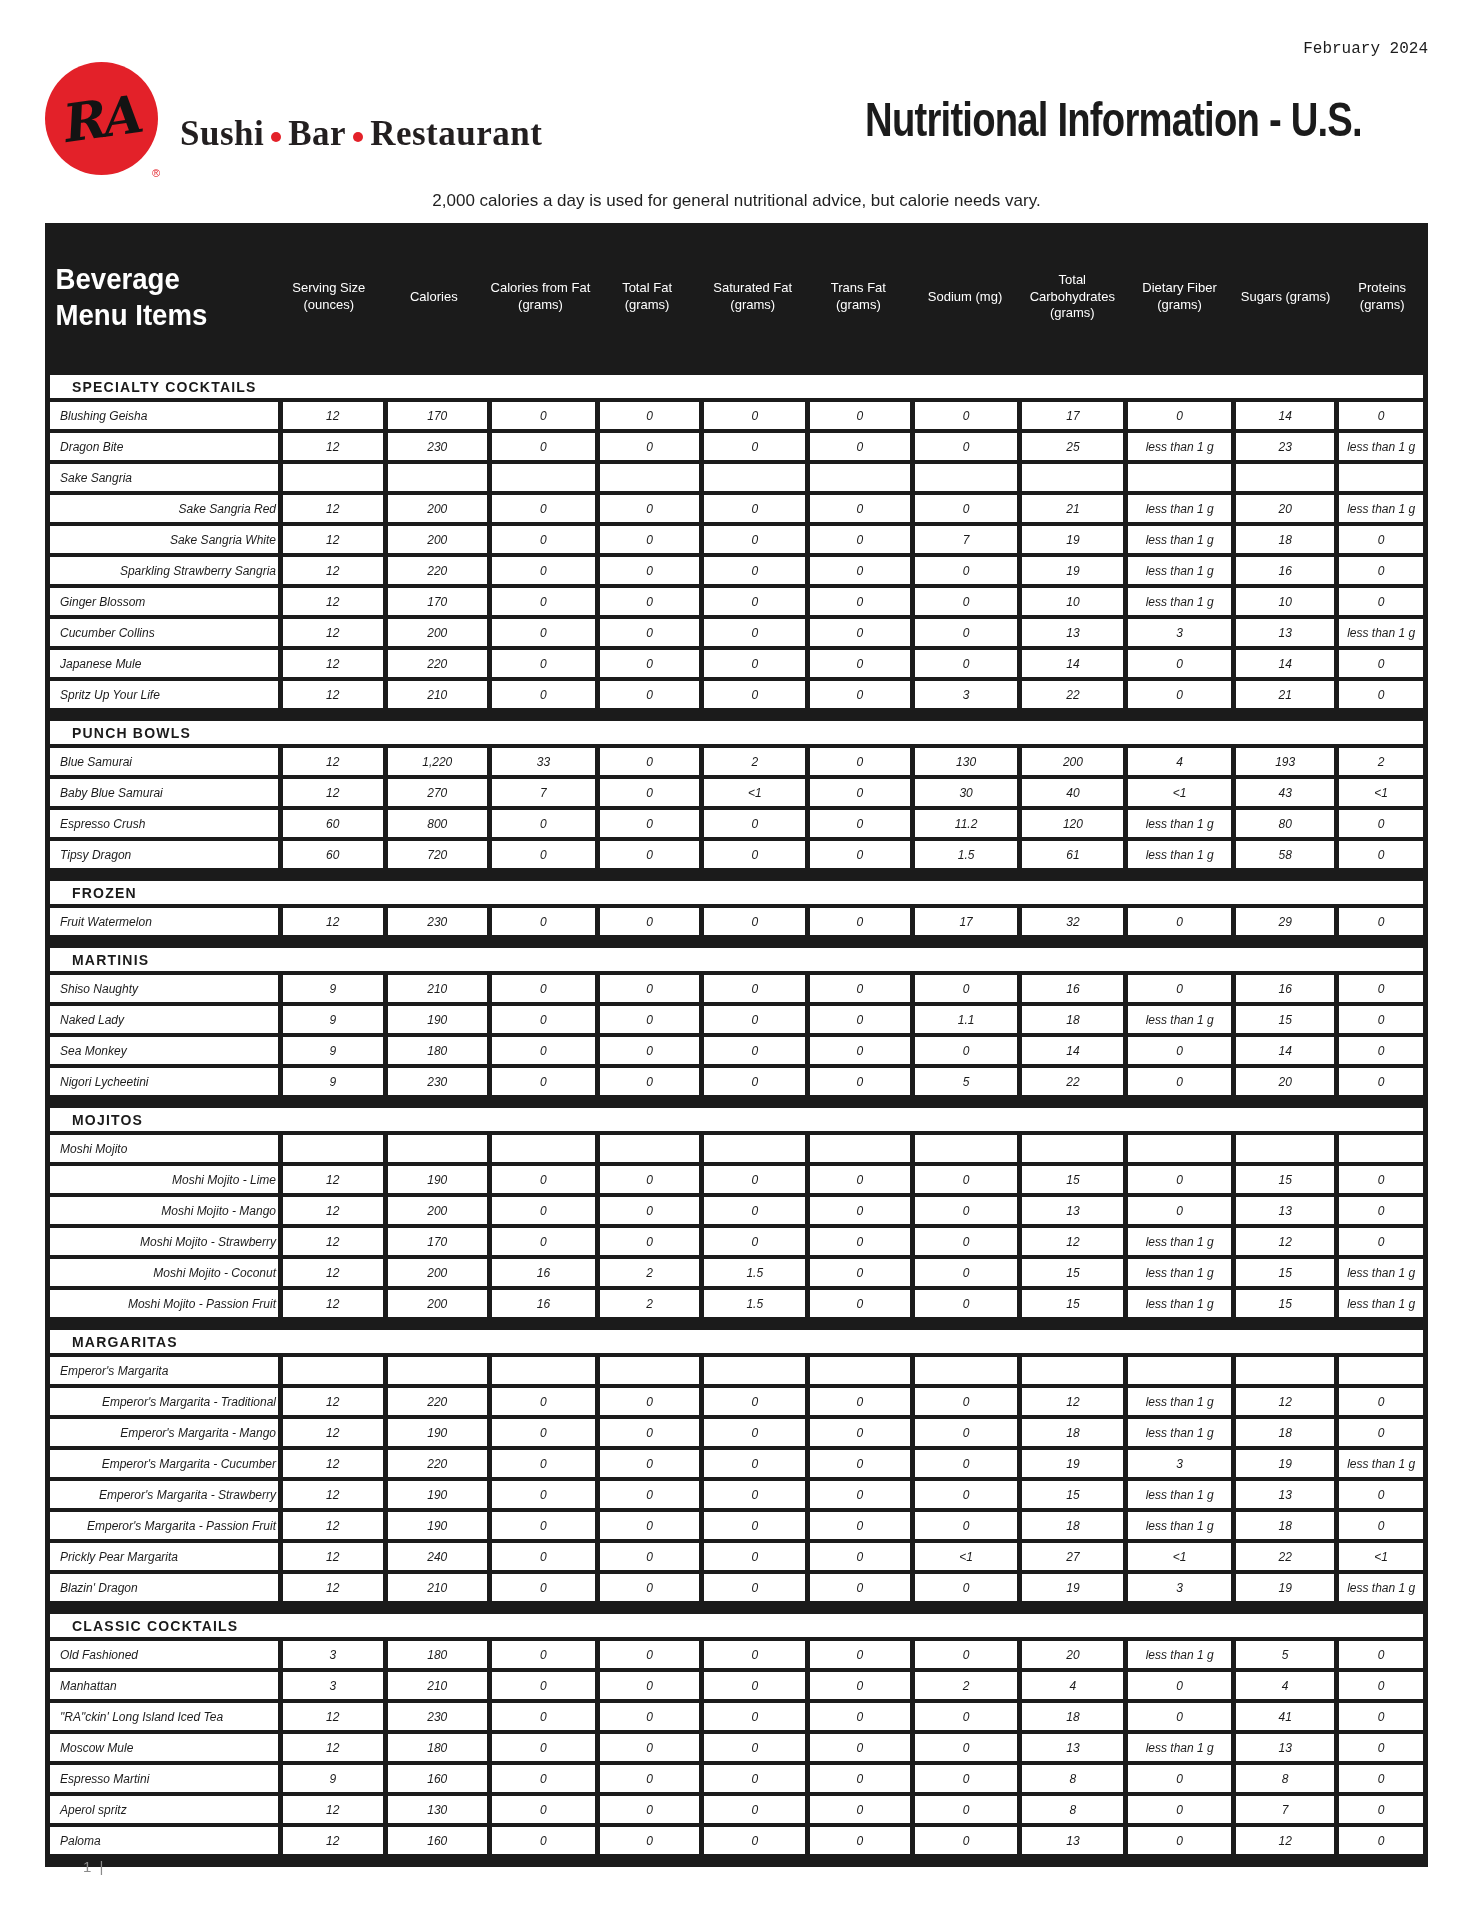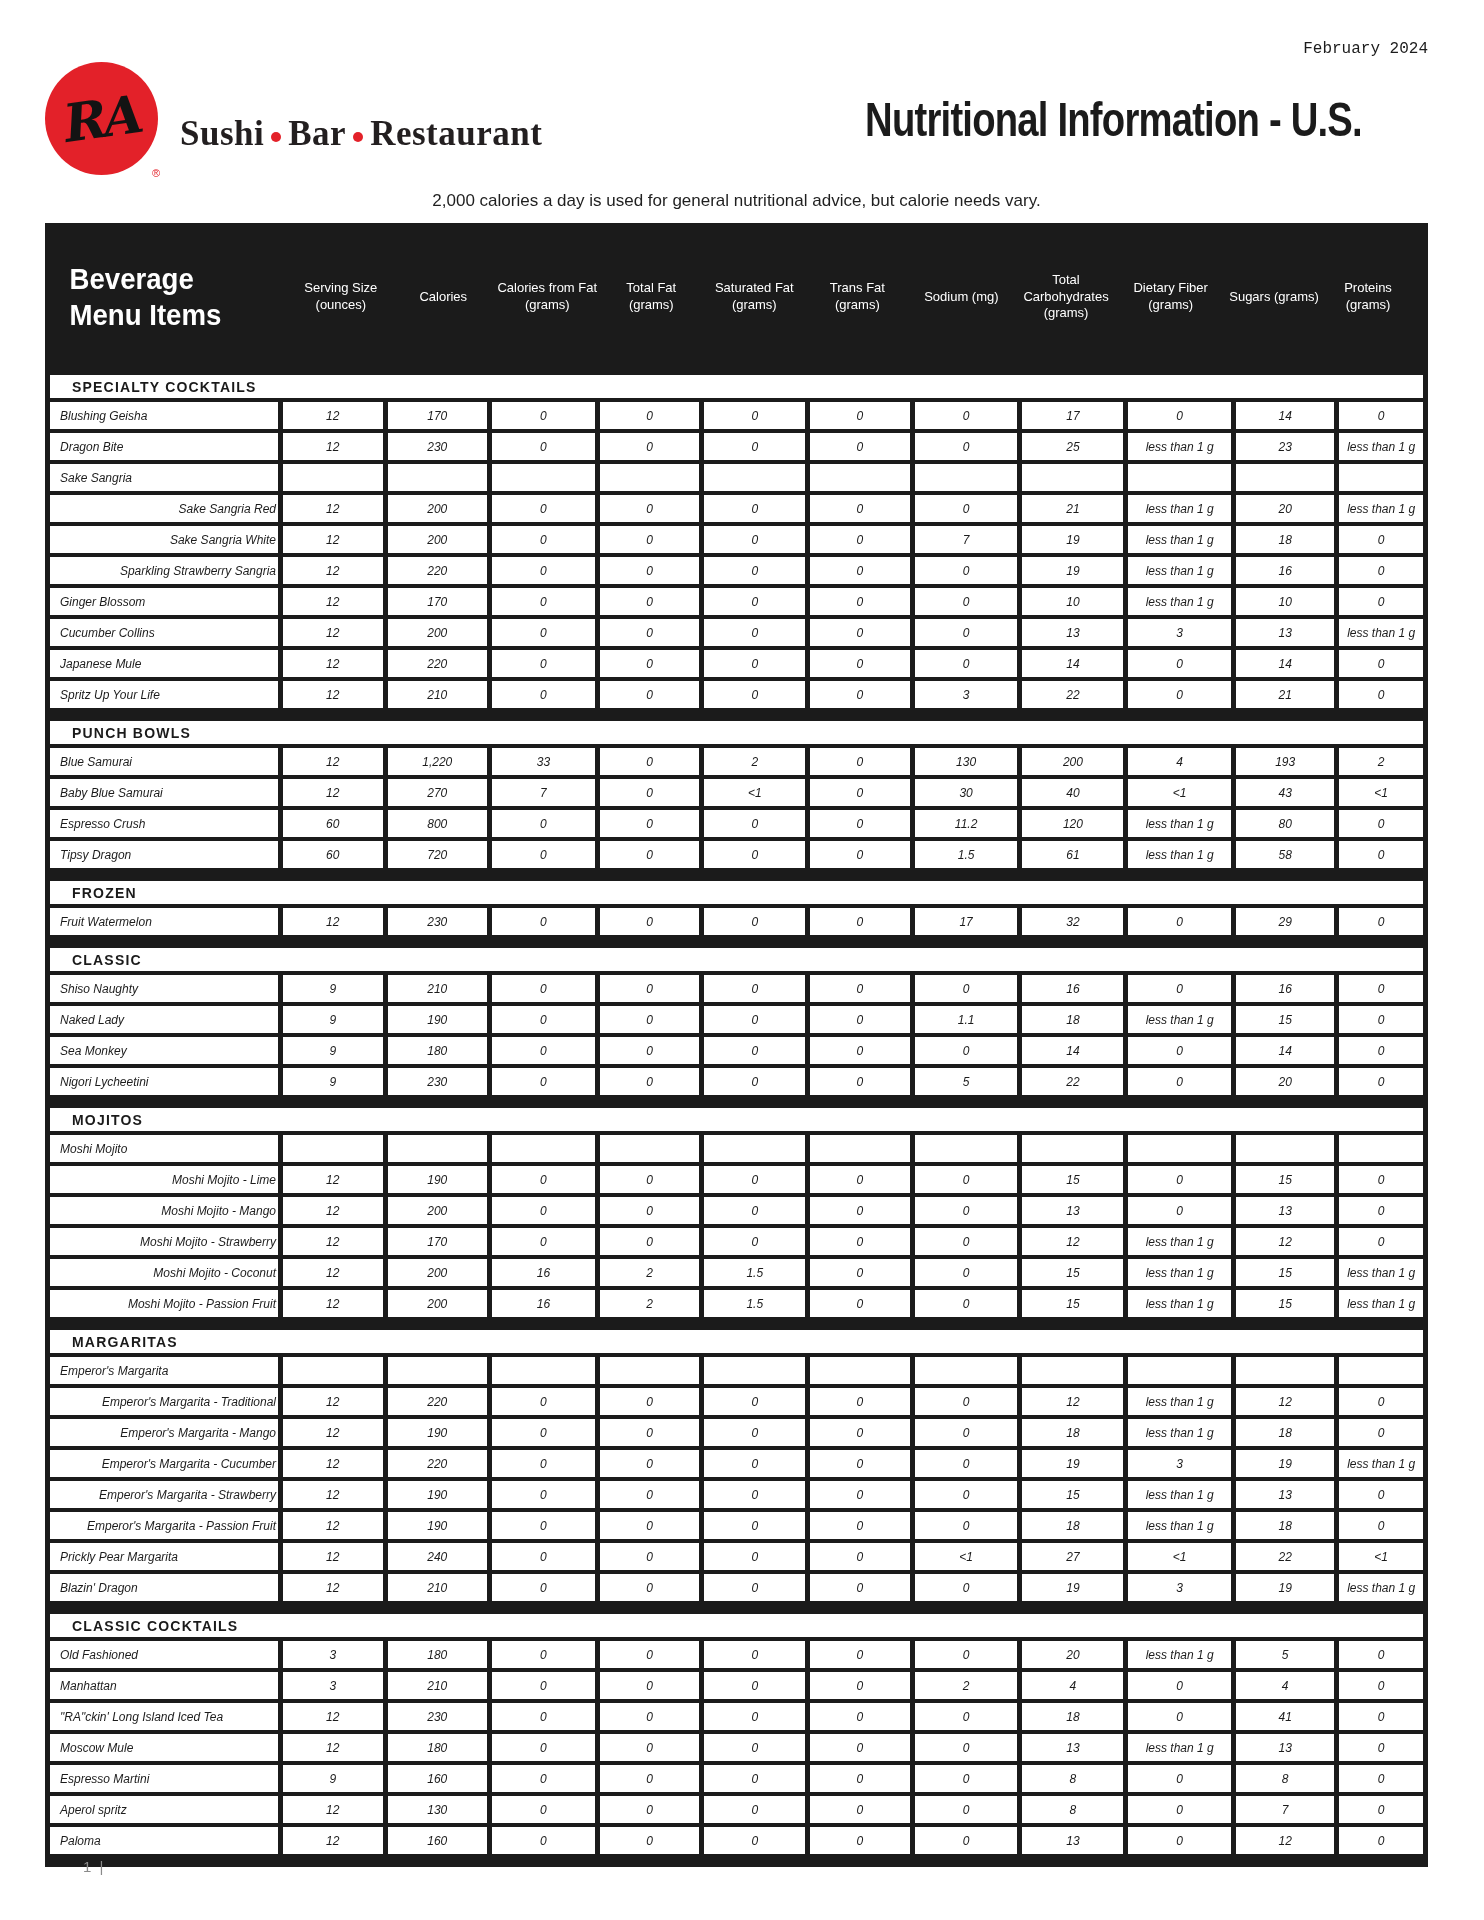--- a/index.html
+++ b/index.html
@@ -40,21 +40,21 @@
   .subtitle{margin-top:16px;text-align:center;font-size:17px;color:#1f1f1f;}
 
   
   .ntable{margin-top:12px;background:#1b1b1b;padding-bottom:13px;width:1383px;}
   .grid12{
     display:grid;
     grid-template-columns:17.3fr 7.55fr 7.55fr 7.8fr 7.55fr 7.65fr 7.55fr 7.8fr 7.65fr 7.8fr 7.45fr 6.35fr;
   }
   .thead{
     height:148px;color:#ffffff;align-items:center;margin-bottom:4px;
-    column-gap:5px;padding:0 19px;
+    column-gap:5px;padding:0 5px;gap:8px;
   }
   .thead .hcell{
     font-size:13px;text-align:center;line-height:1.3;
   }
   .thead .title-cell{
     text-align:left;padding-left:6px;
     font-size:30px;font-weight:bold;line-height:1.2;letter-spacing:0;
     transform:scaleX(0.92);transform-origin:left center;white-space:nowrap;
   }
   .tbody{display:flex;flex-direction:column;row-gap:4px;padding:0 5px;}
@@ -332,21 +332,21 @@
           <div class="cell val">0</div>
           <div class="cell val">0</div>
           <div class="cell val">0</div>
           <div class="cell val">17</div>
           <div class="cell val">32</div>
           <div class="cell val">0</div>
           <div class="cell val">29</div>
           <div class="cell val">0</div>
         </div>
         <div class="divider"></div>
-        <div class="section-header">CLASSIC</div>
+        <div class="section-header">MARTINIS</div>
         <div class="row grid12">
           <div class="cell name">Shiso Naughty</div>
           <div class="cell val">9</div>
           <div class="cell val">210</div>
           <div class="cell val">0</div>
           <div class="cell val">0</div>
           <div class="cell val">0</div>
           <div class="cell val">0</div>
           <div class="cell val">0</div>
           <div class="cell val">16</div>

